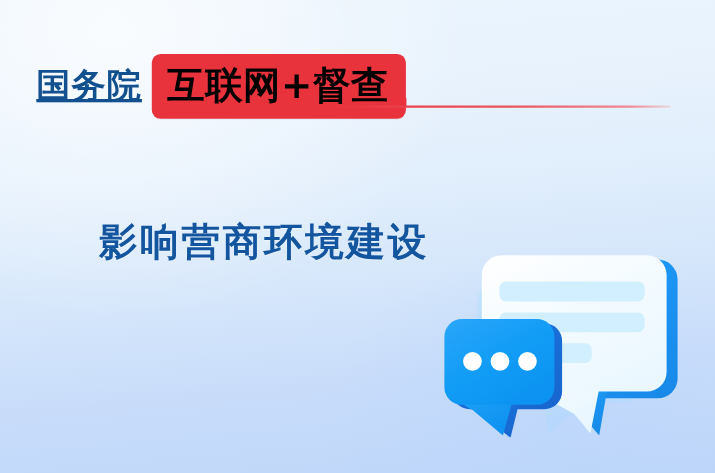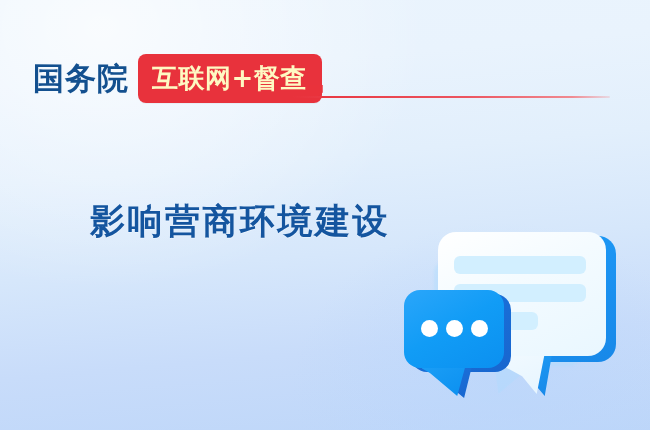--- a/index.html
+++ b/index.html
@@ -50,30 +50,31 @@
     align-items: center;
   }
   .gov-name {
     color: #13508f;
     font-size: 31px;
     font-weight: 700;
     letter-spacing: 1px;
     line-height: 1;
     white-space: nowrap;
     font-family: "DejaVu Sans", "Liberation Sans", sans-serif;
+    text-decoration: underline;
   }
   .badge-wrap {
     position: relative;
     margin-left: 9px;
   }
   .badge {
     position: relative;
     background: #e8323c;
-    color: #fef9c3;
-    font-size: 26px;
+    color: #000000;
+    font-size: 34px;
     font-weight: 700;
     line-height: 1;
     padding: 9px 15px 10px 14px;
     border-radius: 8px 8px 8px 8px;
     white-space: nowrap;
     letter-spacing: 0.5px;
     font-family: "DejaVu Sans", "Liberation Sans", sans-serif;
     box-shadow: 0 1px 0 rgba(0,0,0,0.04);
   }
   

